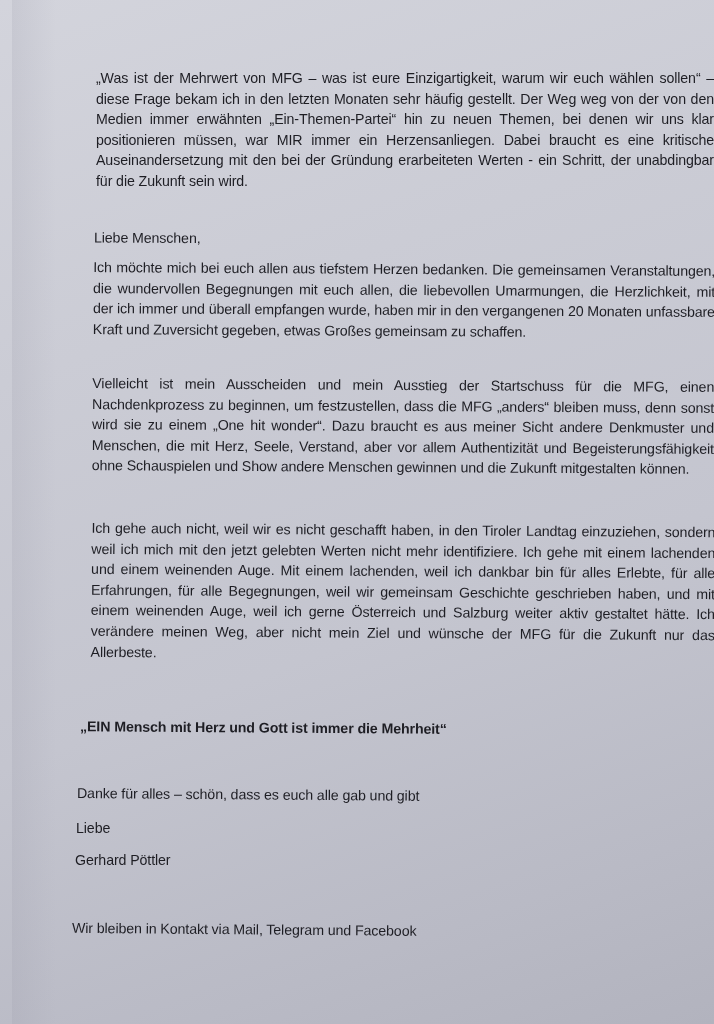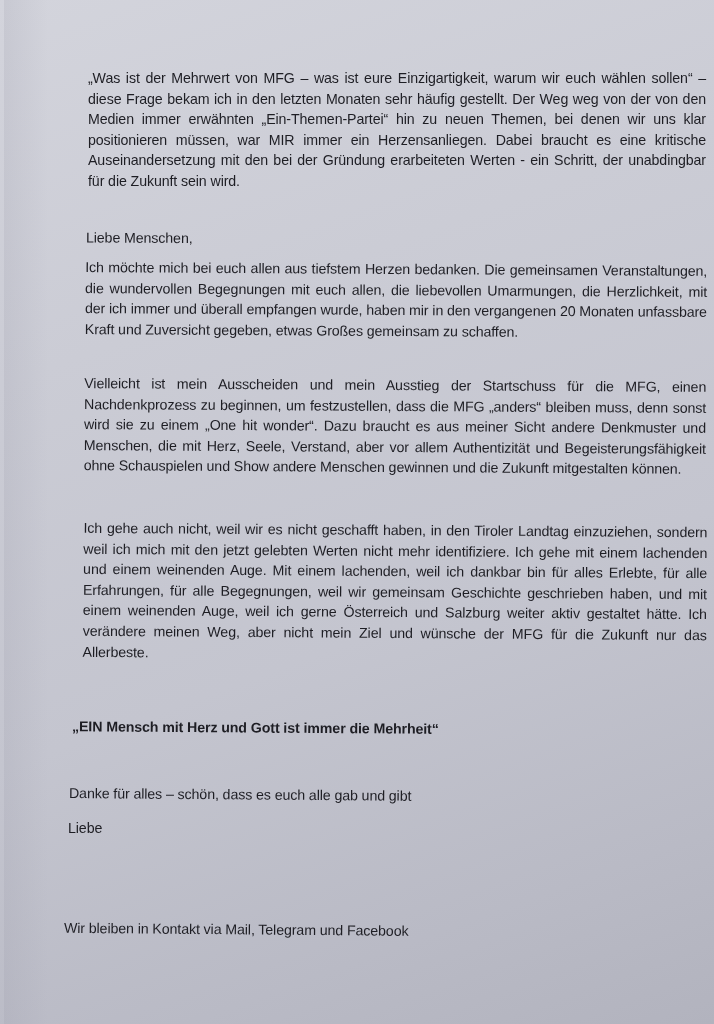--- a/index.html
+++ b/index.html
@@ -10,21 +10,21 @@
       width: 714px;
       height: 1024px;
       overflow: hidden;
       position: relative;
       background: linear-gradient(160deg, #d3d4dc 0%, #cbccd5 30%, #c4c5cf 60%, #b9bac5 85%, #b2b3be 100%);
       font-family: "Liberation Sans", "DejaVu Sans", sans-serif;
       color: #1e1e24;
     }
     .paper {
       position: absolute;
-      left: 4px; top: 0;
+      left: 12px; top: 0;
       width: 628px; height: 1024px;
     }
     .left-shade {
       position: absolute;
       left: 0; top: 0;
       width: 44px; height: 1024px;
       background: linear-gradient(90deg, rgba(150,150,165,0.18), rgba(150,150,165,0));
     }
     .block {
       position: absolute;
@@ -69,15 +69,16 @@
   <p id="para2" class="block p justify">Vielleicht ist mein Ausscheiden und mein Ausstieg der Startschuss für die MFG, einen Nachdenkprozess zu beginnen, um festzustellen, dass die MFG „anders“ bleiben muss, denn sonst wird sie zu einem „One hit wonder“. Dazu braucht es aus meiner Sicht andere Denkmuster und Menschen, die mit Herz, Seele, Verstand, aber vor allem Authentizität und Begeisterungsfähigkeit ohne Schauspielen und Show andere Menschen gewinnen und die Zukunft mitgestalten können.</p>
 
   <p id="para3" class="block p justify">Ich gehe auch nicht, weil wir es nicht geschafft haben, in den Tiroler Landtag einzuziehen, sondern weil ich mich mit den jetzt gelebten Werten nicht mehr identifiziere. Ich gehe mit einem lachenden und einem weinenden Auge. Mit einem lachenden, weil ich dankbar bin für alles Erlebte, für alle Erfahrungen, für alle Begegnungen, weil wir gemeinsam Geschichte geschrieben haben, und mit einem weinenden Auge, weil ich gerne Österreich und Salzburg weiter aktiv gestaltet hätte. Ich verändere meinen Weg, aber nicht mein Ziel und wünsche der MFG für die Zukunft nur das Allerbeste.</p>
 
   <p id="motto" class="block p">„EIN Mensch mit Herz und Gott ist immer die Mehrheit“</p>
 
   <p id="thanks" class="block p">Danke für alles – schön, dass es euch alle gab und gibt</p>
 
   <p id="closing" class="block p">Liebe</p>
 
+  <p id="signature" class="block p">Gerhard Pöttler</p>
 
   <p id="contact" class="block p">Wir bleiben in Kontakt via Mail, Telegram und Facebook</p>
 </div>
 
 </body></html>

